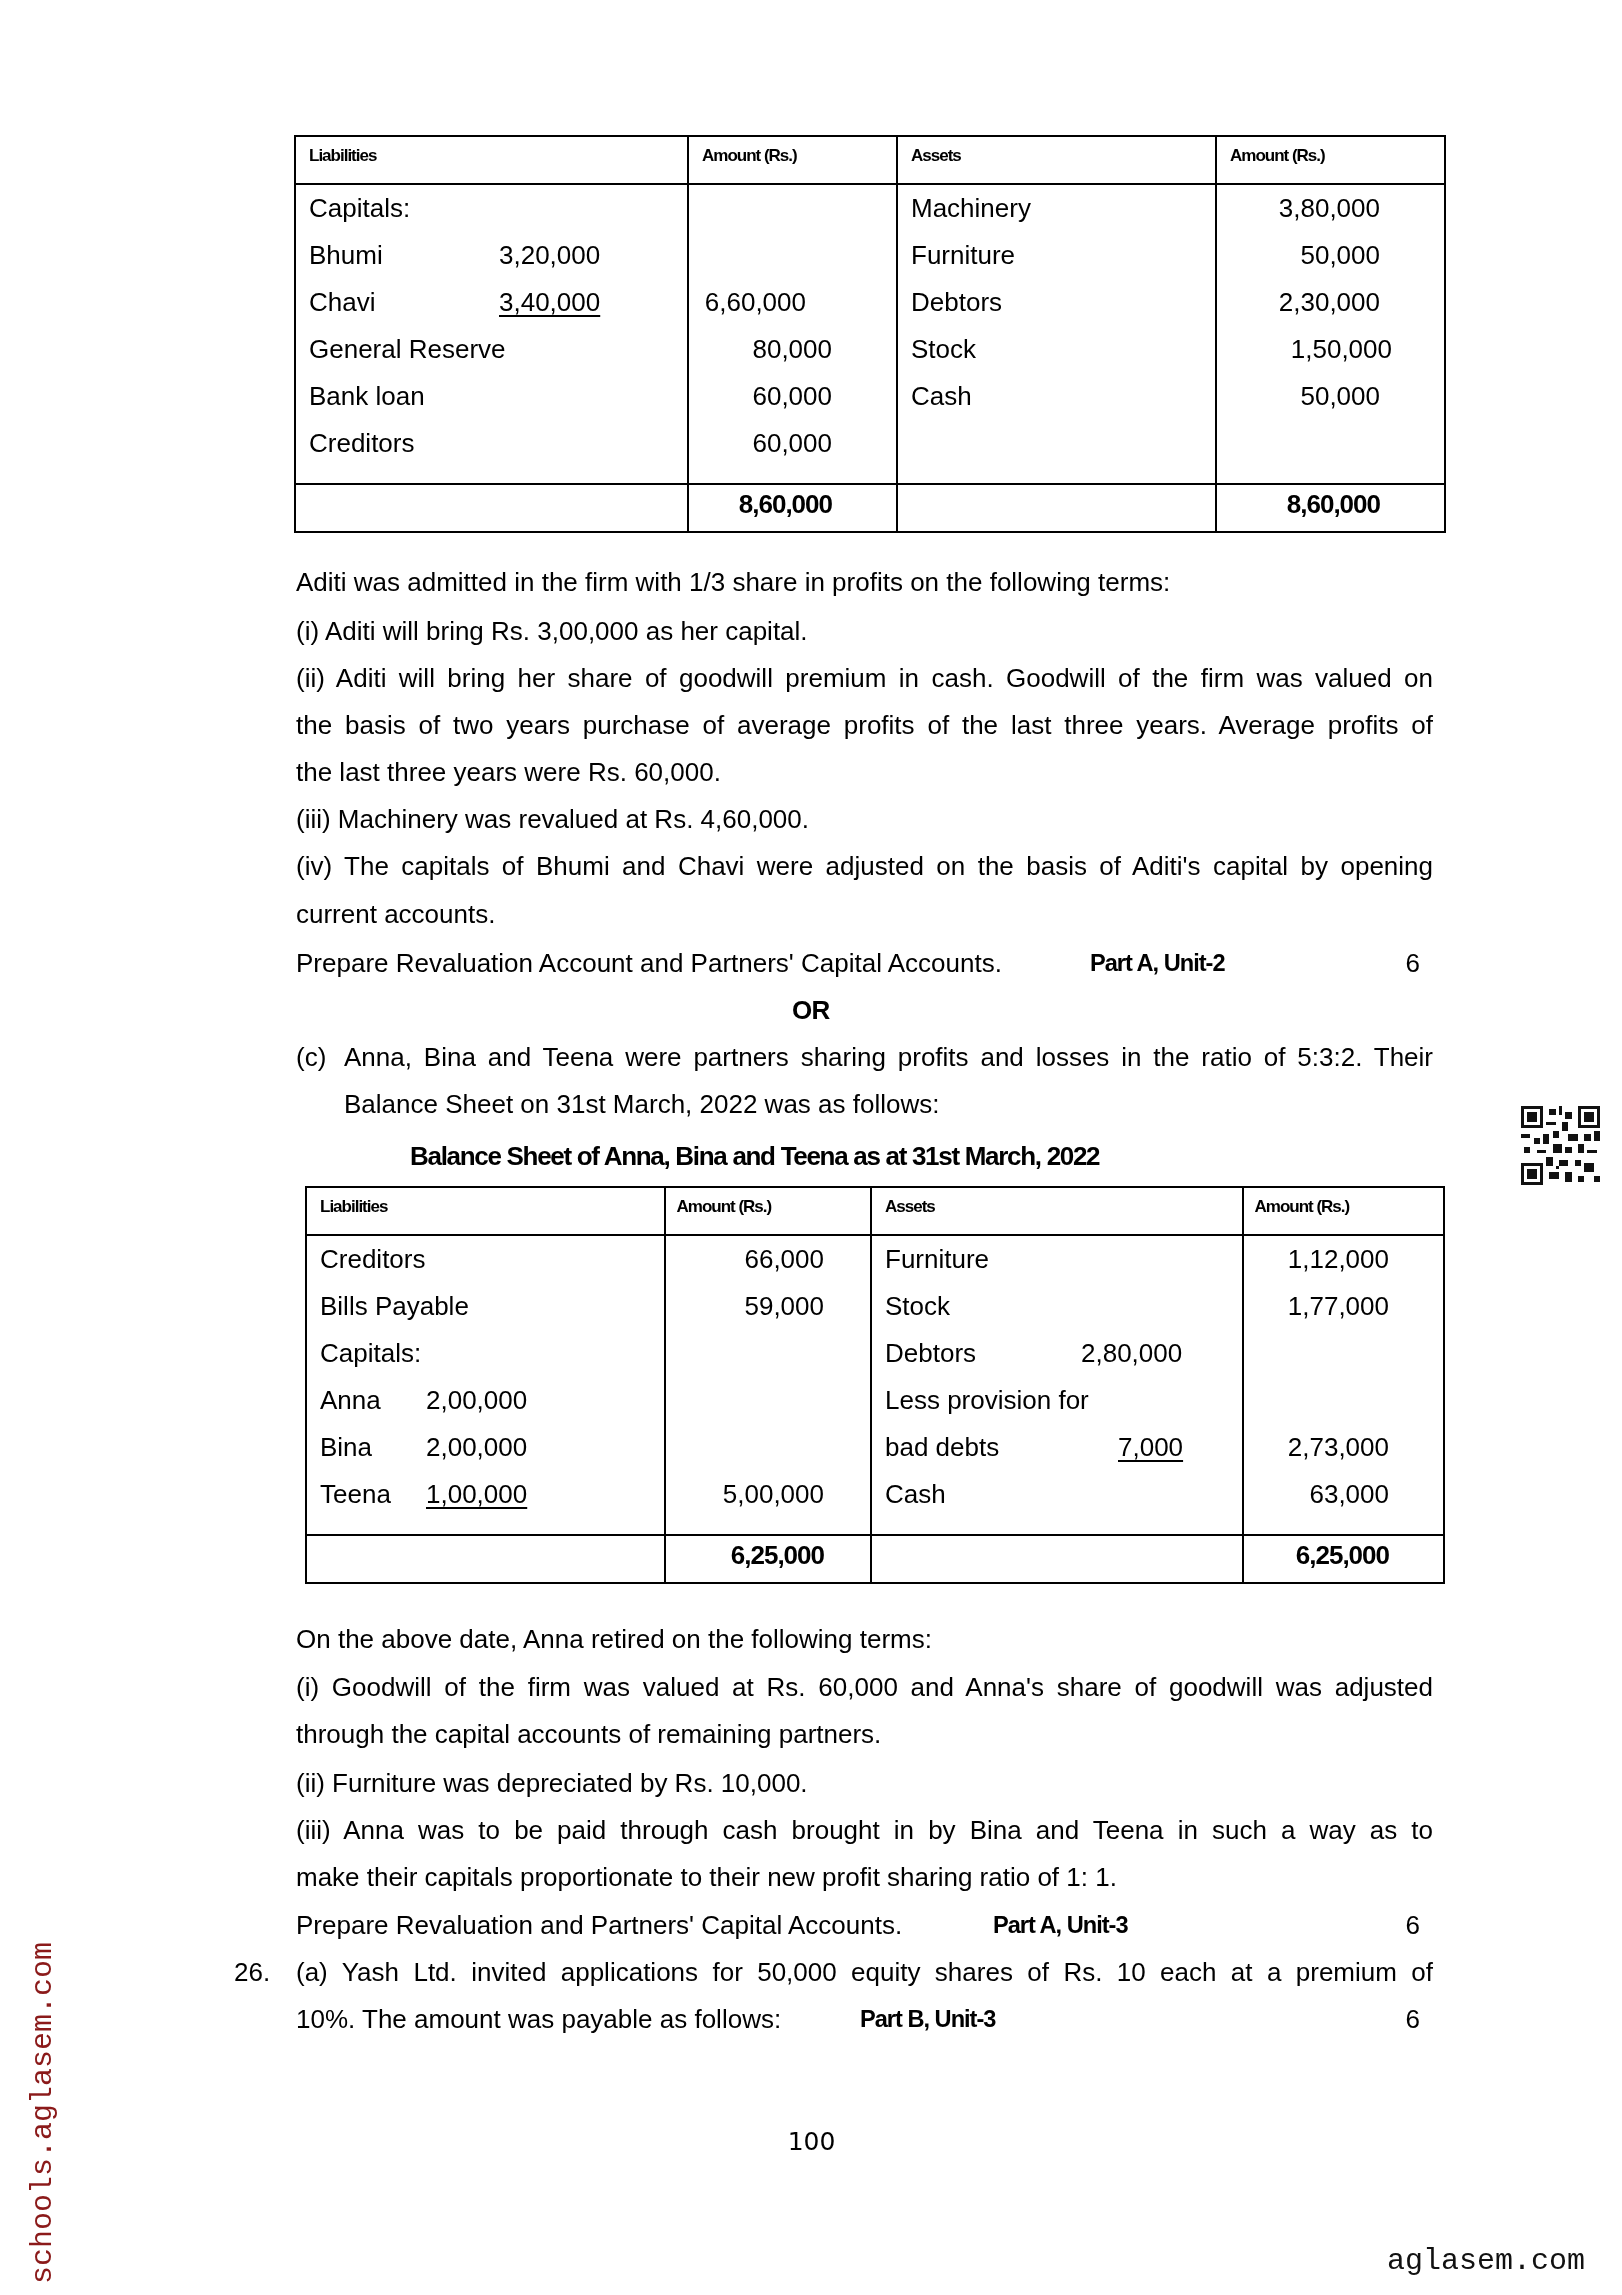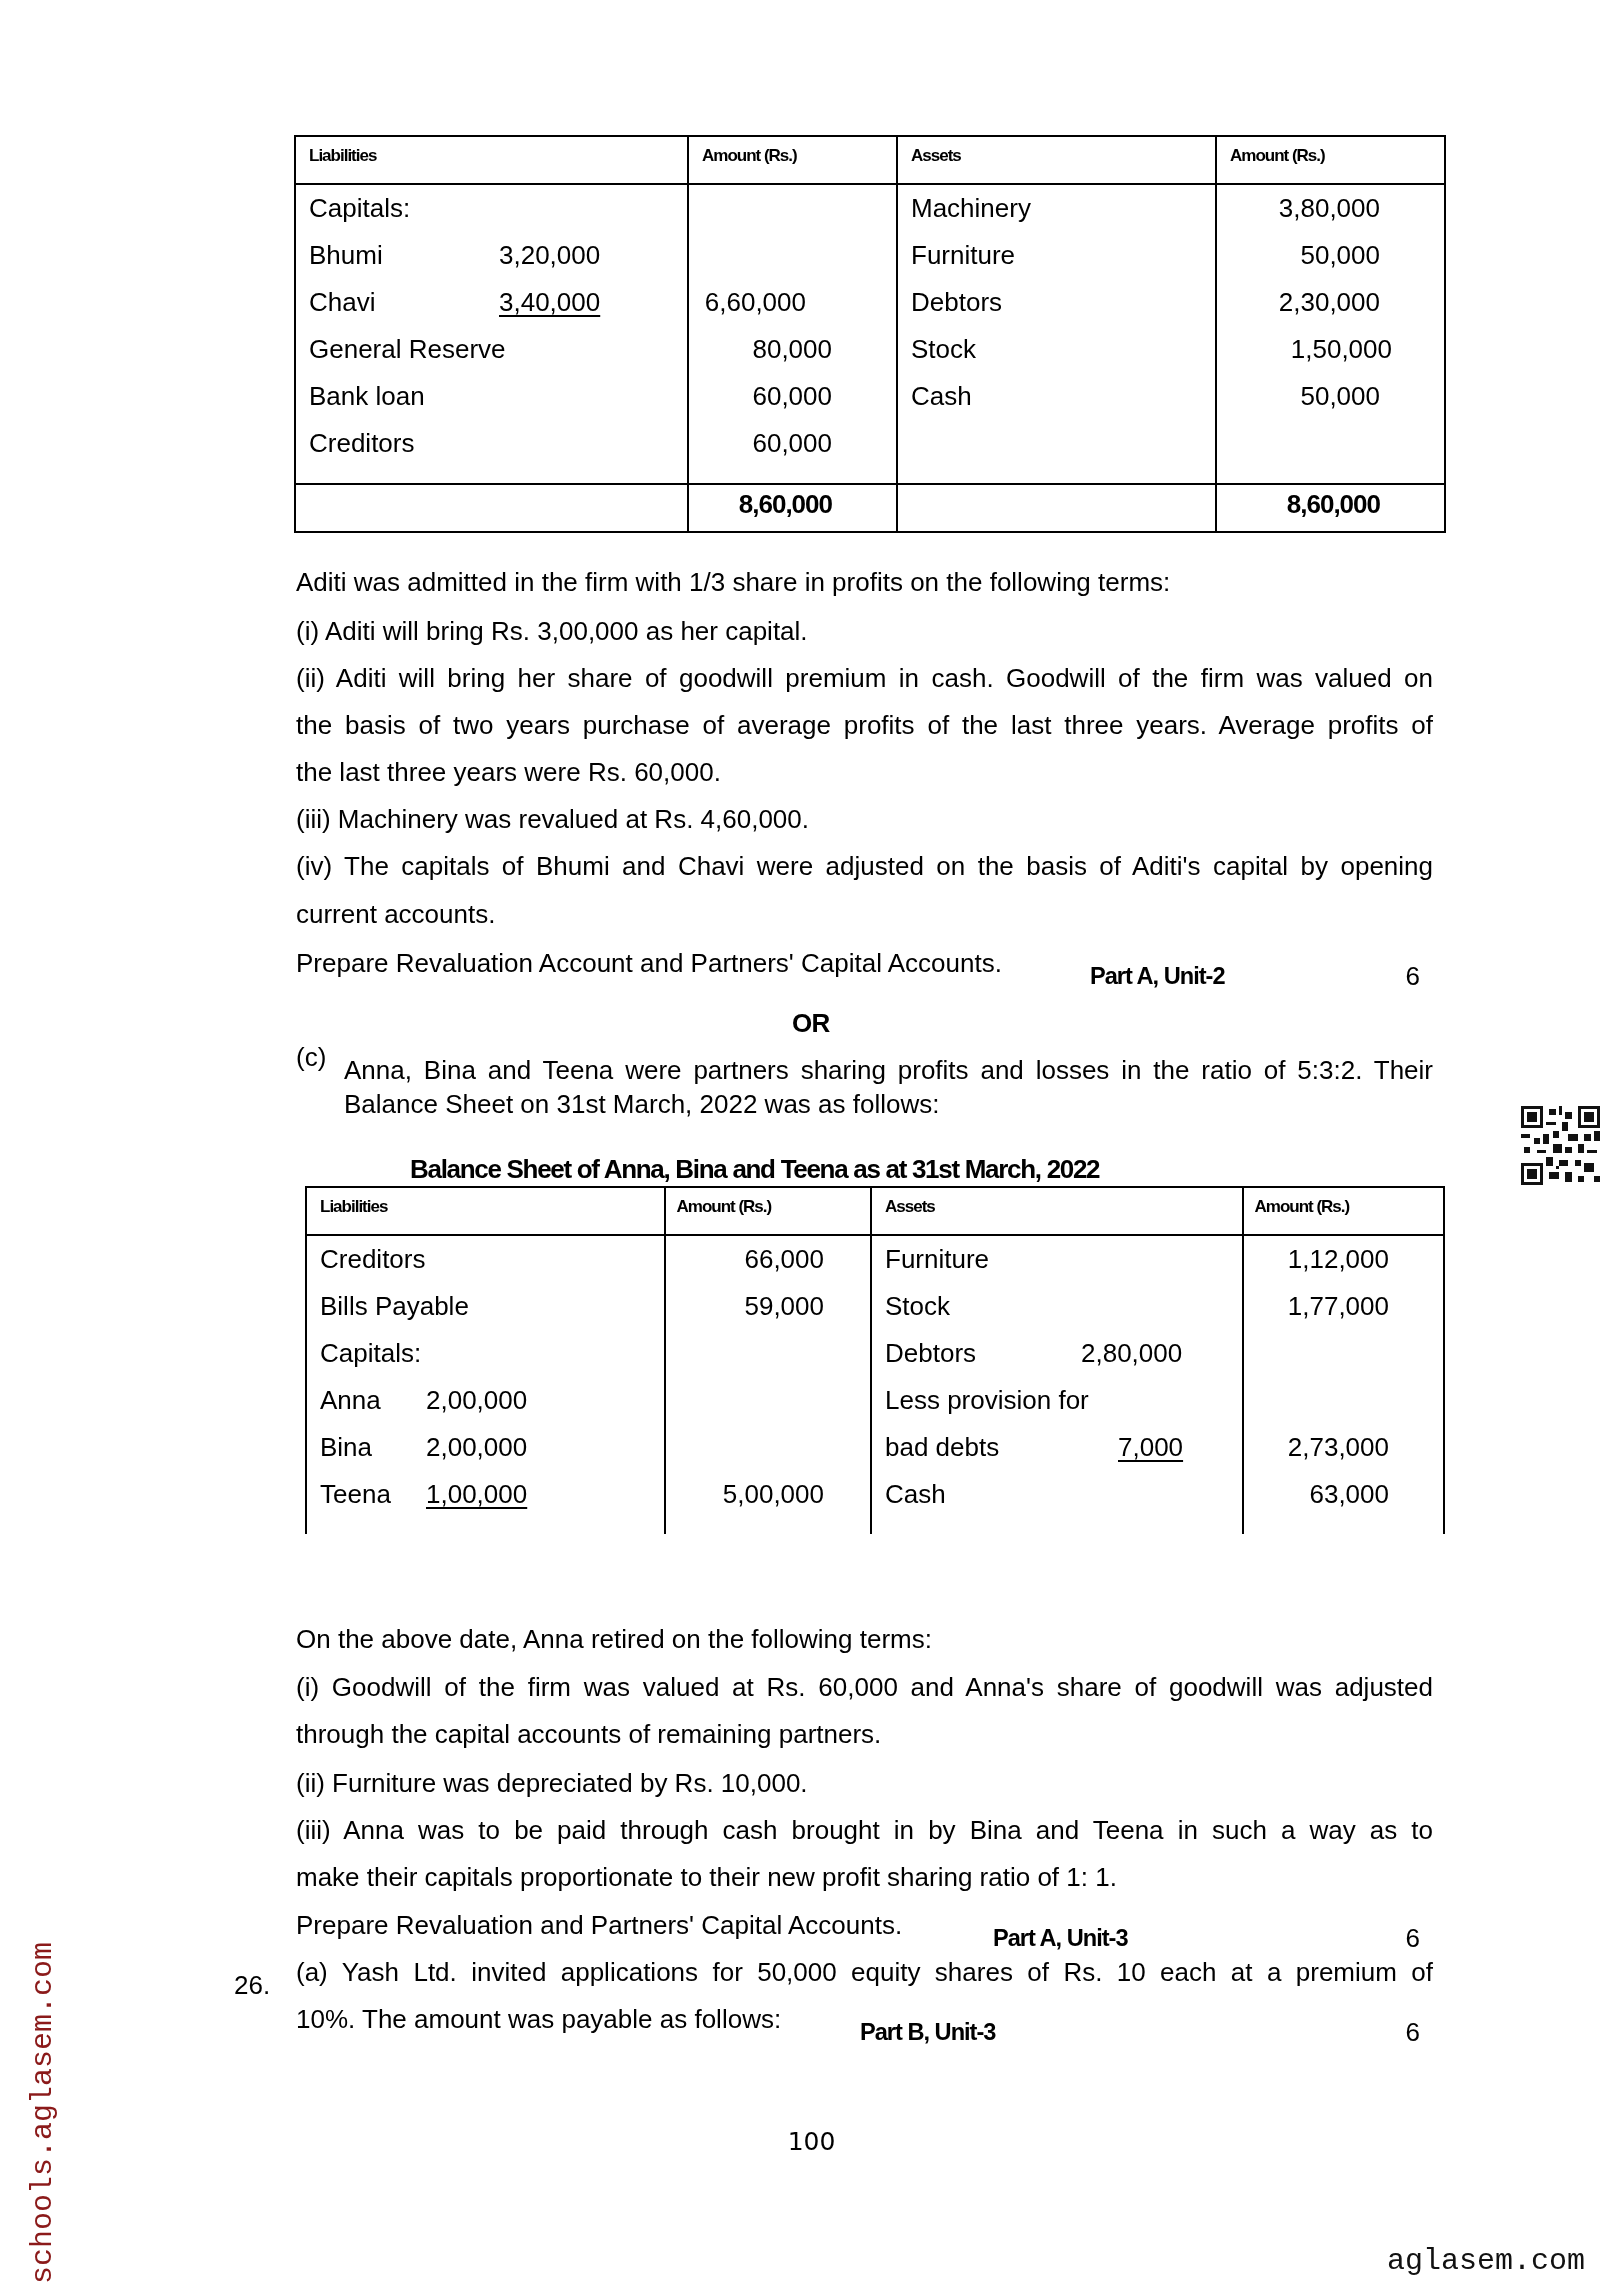--- a/index.html
+++ b/index.html
@@ -1,18 +1,18 @@
 <!DOCTYPE html>
 <html style="font-size:10.5px"><head>
 <meta charset="utf-8">
 <style>
   html, body { margin:0; padding:0; background:#fff; }
   body { width:1622px; height:2295px; position:relative; overflow:hidden;
          font-family:"Liberation Sans", sans-serif; color:#000; }
-  .abs { position:absolute;margin-top:13px; }
+  .abs { position:absolute; }
   .txt { font-size:26px; line-height:47px; white-space:nowrap; }
   .line { position:absolute; left:296px; width:1137px; height:47px; font-size:26px; line-height:47px; white-space:nowrap; }
   .just { text-align:justify; text-align-last:justify; }
   .bold { font-weight:bold; }
   .tag { font-weight:bold; font-size:23.6px; letter-spacing:-1px; }
 
   table.bs { position:absolute; border-collapse:collapse; font-size:26px; table-layout:fixed; }
   table.bs td, table.bs th { border-left:2px solid #000; border-right:2px solid #000; padding:0 13px; height:47px; line-height:47px; white-space:nowrap; vertical-align:middle; }
   table.bs th { font-weight:bold; text-align:left; border-top:2.6px solid #000; border-bottom:2.6px solid #000; height:46px; vertical-align:top; line-height:38px; letter-spacing:-1px; font-size:17px; }
   table.bs tr.total td { border-top:2.6px solid #000; border-bottom:2.6px solid #000; font-weight:bold; height:46px; vertical-align:top; line-height:38px; letter-spacing:-1px; }
@@ -154,20 +154,26 @@
     <td><span class="sub" style="width:106px">Bina</span><span class="sub">2,00,000</span></td>
     <td class="num" style="padding-right:46px"></td>
     <td><span class="sub" style="width:233px">bad debts</span><span class="sub u">7,000</span></td>
     <td class="num" style="padding-right:54px">2,73,000</td>
   </tr>
   <tr class="body-last">
     <td><span class="sub" style="width:106px">Teena</span><span class="sub u">1,00,000</span></td>
     <td class="num" style="padding-right:46px">5,00,000</td>
     <td>Cash</td>
     <td class="num" style="padding-right:54px">63,000</td>
+  </tr>
+  <tr class="total">
+    <td></td>
+    <td class="num" style="padding-right:46px">6,25,000</td>
+    <td></td>
+    <td class="num" style="padding-right:54px">6,25,000</td>
   </tr>
 </tbody>
   </table>
 
 <div class="line" style="top:1616px">On the above date, Anna retired on the following terms:</div>
 <div class="line just" style="top:1664px">(i) Goodwill of the firm was valued at Rs. 60,000 and Anna's share of goodwill was adjusted</div>
 <div class="line" style="top:1711px">through the capital accounts of remaining partners.</div>
 <div class="line" style="top:1760px">(ii) Furniture was depreciated by Rs. 10,000.</div>
 <div class="line just" style="top:1807px">(iii) Anna was to be paid through cash brought in by Bina and Teena in such a way as to</div>
 <div class="line" style="top:1854px">make their capitals proportionate to their new profit sharing ratio of 1: 1.</div>

